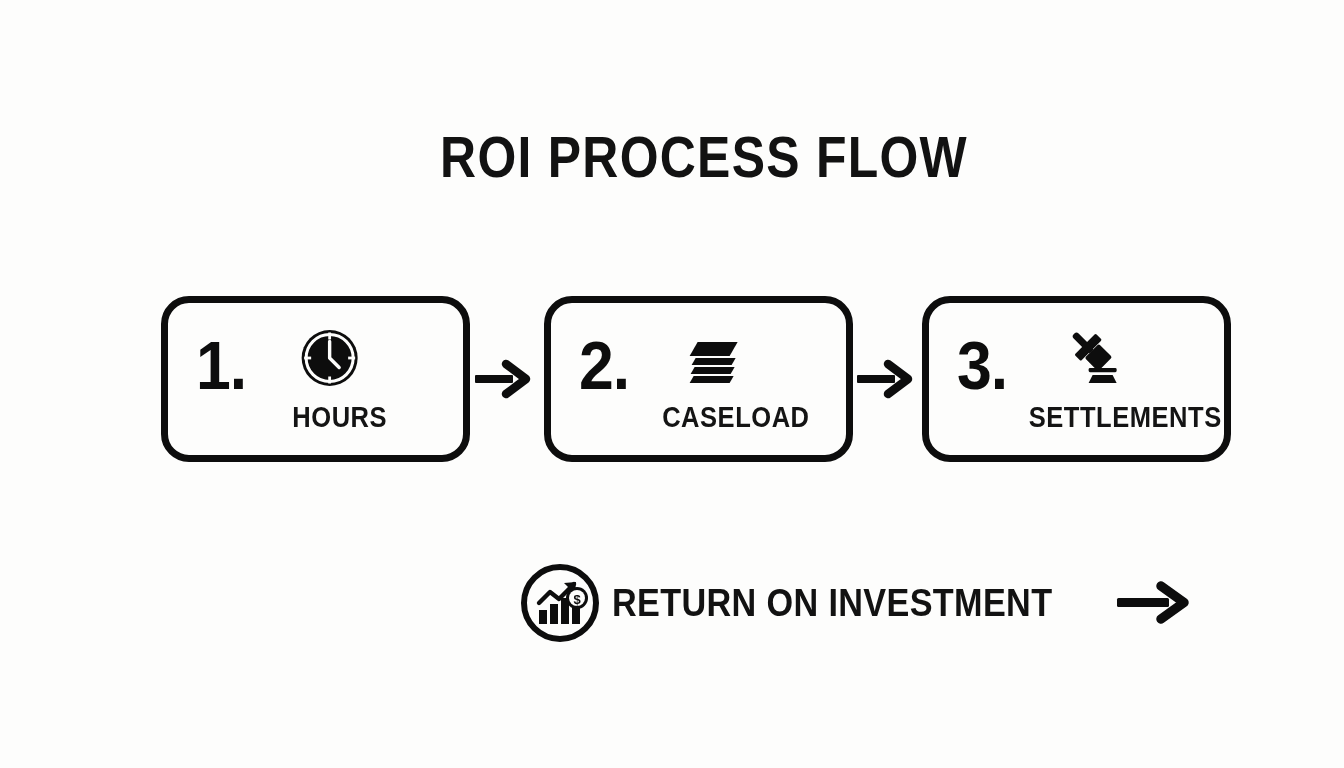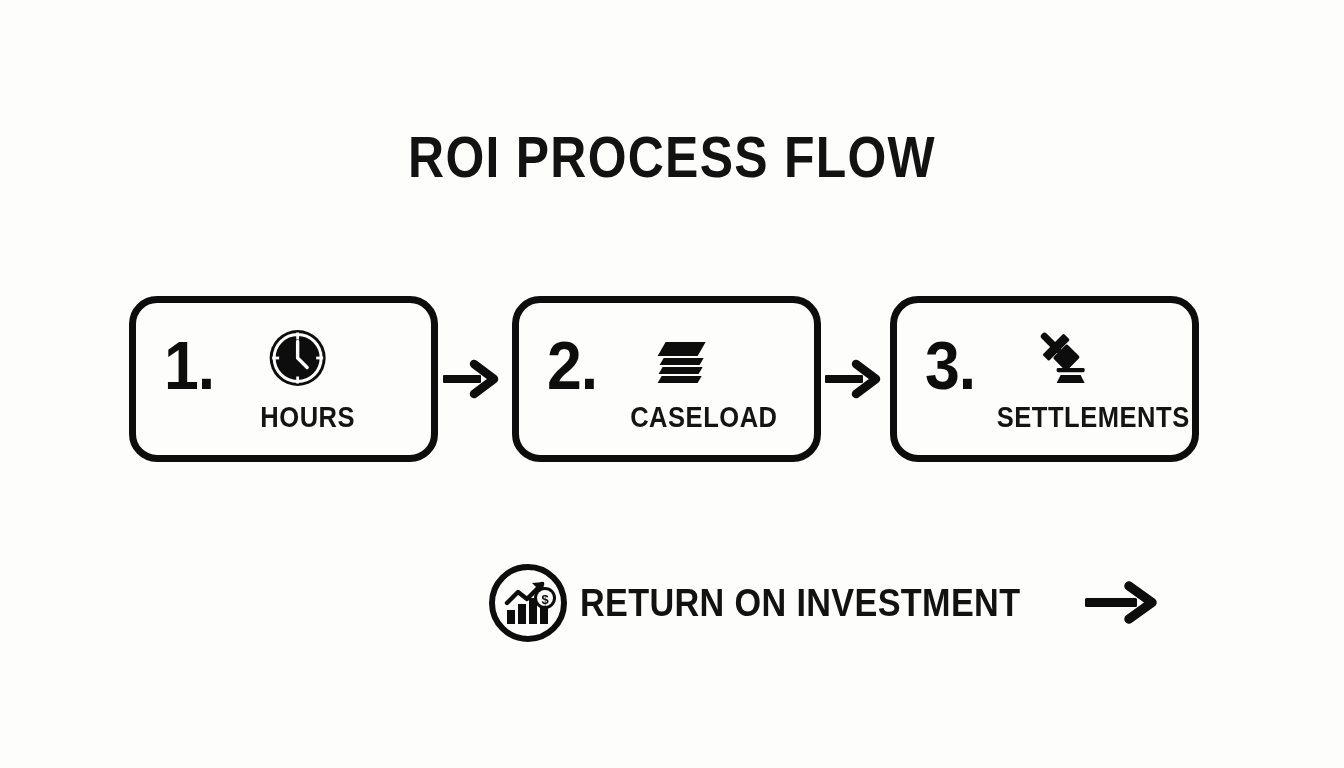--- a/index.html
+++ b/index.html
@@ -13,20 +13,21 @@
     background: #fdfdfc;
     font-family: "Liberation Sans", sans-serif;
     overflow: hidden;
     position: relative;
     color: #0d0d0d;
   }
 
   .stage {
     position: absolute;
     inset: 0;
+    margin-left: 32px;
   }
 
   
   .title {
     position: absolute;
     left: 0;
     top: 126px;
     width: 1344px;
     text-align: center;
     font-family: "Liberation Sans Narrow", "Liberation Sans", sans-serif;

